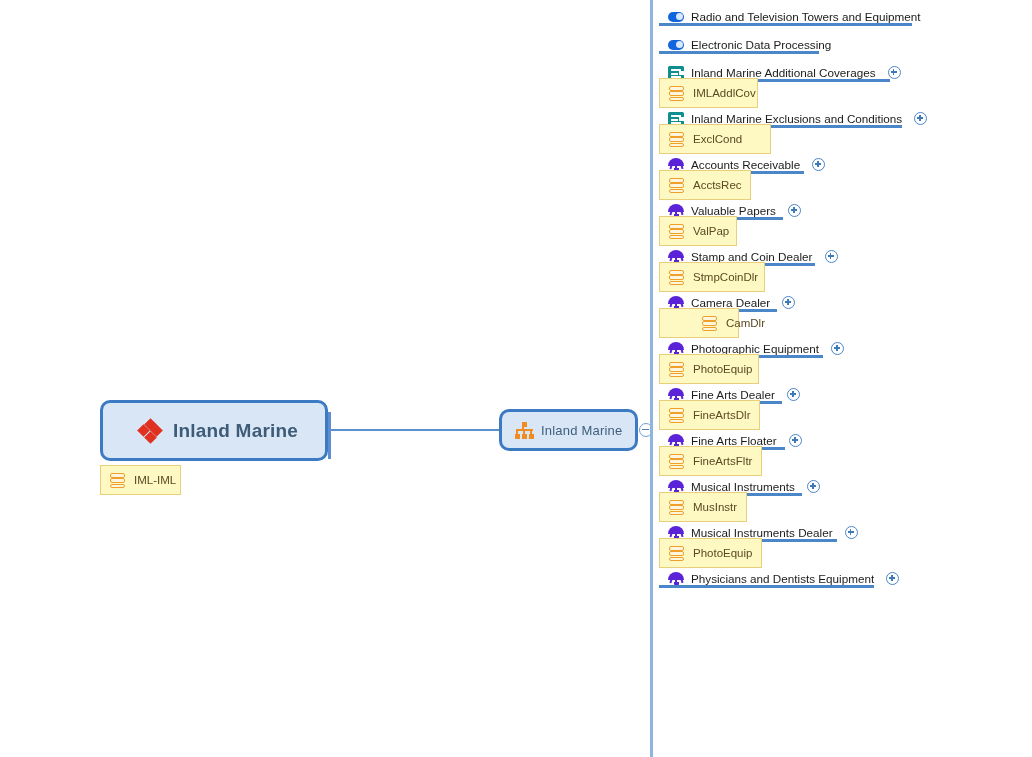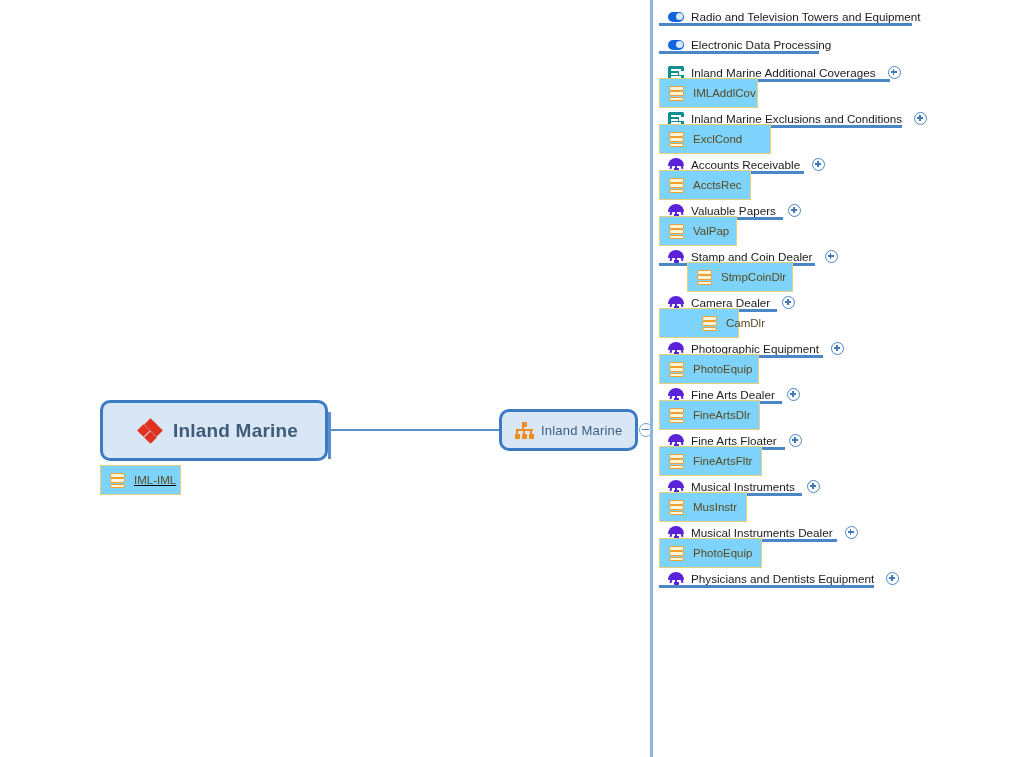--- a/index.html
+++ b/index.html
@@ -50,21 +50,21 @@
   .ico-tree .l2 { left:8px;  top:9px;  width:2px; height:3px; }
   .ico-tree .l3 { left:15px; top:9px;  width:2px; height:3px; }
   .ico-tree .b1 { left:0px;  top:12px; width:5px; height:5px; }
   .ico-tree .b2 { left:7px;  top:12px; width:5px; height:5px; }
   .ico-tree .b3 { left:14px; top:12px; width:5px; height:5px; }
 
   
   .tag-node {
     position:absolute;
     display:flex; align-items:center;
-    background:#7dd3fc;
+    background:#fef9c3;
     border:1px solid #e8cf7a;
     height:30px; padding:0 13px 0 9px;
     white-space:nowrap;
   }
   .tag-label { font-size:11.5px; color:#5a4a22; margin-left:9px; }
   .ico-db { position:relative; width:15px; height:15px; flex:0 0 15px; }
   .ico-db i { position:absolute; left:0; width:15px; height:5px;
               border:1.5px solid #f0a02a; border-radius:2px; background:#fdf6dd; display:block; }
   .ico-db i:nth-child(1){ top:0px; }
   .ico-db i:nth-child(2){ top:5.5px; }
@@ -129,21 +129,21 @@
   <div class="main-node root">
     <span class="ico-diamond">
       <i></i>
         <i></i>
         <i></i>
         <i></i>
     </span>
     <span class="main-label">Inland Marine</span>
   </div>
 
-  <div class="tag-node" style="left:100px; top:465px; width:81px;text-decoration:underline;">
+  <div class="tag-node" style="left:100px; top:465px; width:81px;">
     <span class="ico-db">
         <i></i>
         <i></i>
         <i></i>
       </span>
     <span class="tag-label">IML-IML</span>
   </div>
 
   <div class="main-node sub">
     <span class="ico-tree">
@@ -261,21 +261,21 @@
           <i class="dome"></i>
           <i class="n1"></i>
           <i class="n2"></i>
           <i class="n3"></i>
           <i class="pod"></i>
         </span>
         <span class="leaf-label">Stamp and Coin Dealer</span>
         <span class="expander"></span>
       </div>
       <div class="leaf-bar" style="left: 659px; top: 263px; width: 156px;"></div>
-      <div class="tag-node" style="left: 659px; top: 262px; width: 106px; margin-left: 28px;">
+      <div class="tag-node" style="left: 659px; top: 262px; width: 106px;">
         <span class="ico-db">
           <i></i>
           <i></i>
           <i></i>
         </span>
         <span class="tag-label">StmpCoinDlr</span>
       </div>
       <div class="leaf-row" style="left: 668px; top: 293px;">
         <span class="ico-chute">
           <i class="dome"></i>

